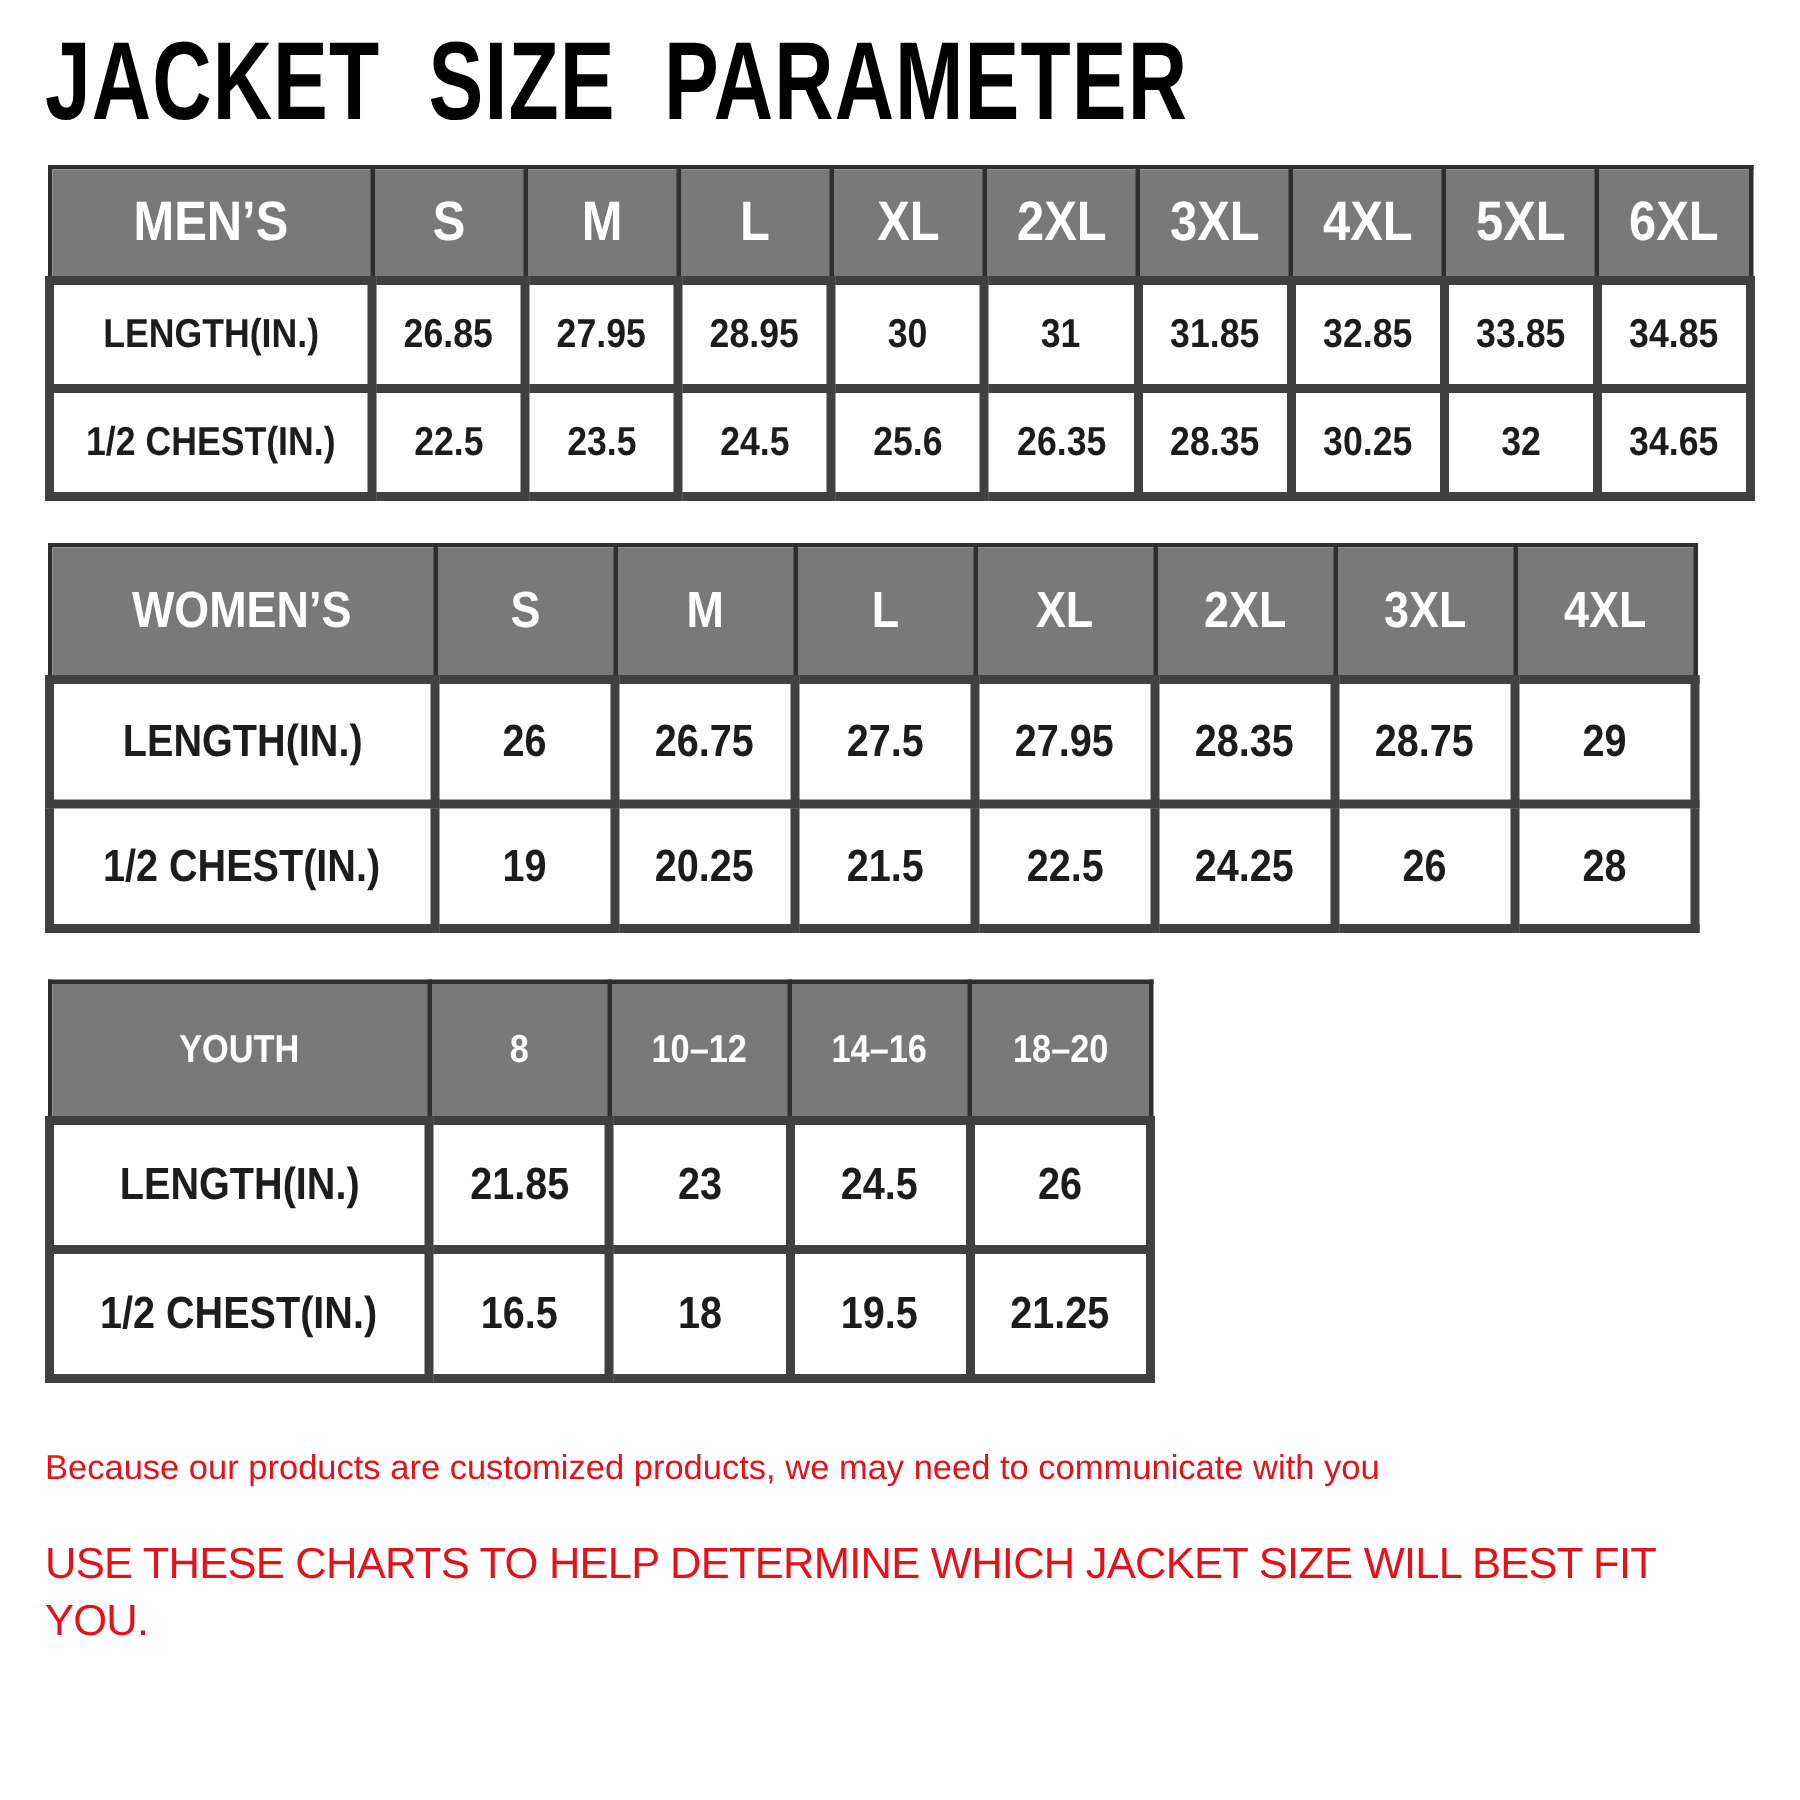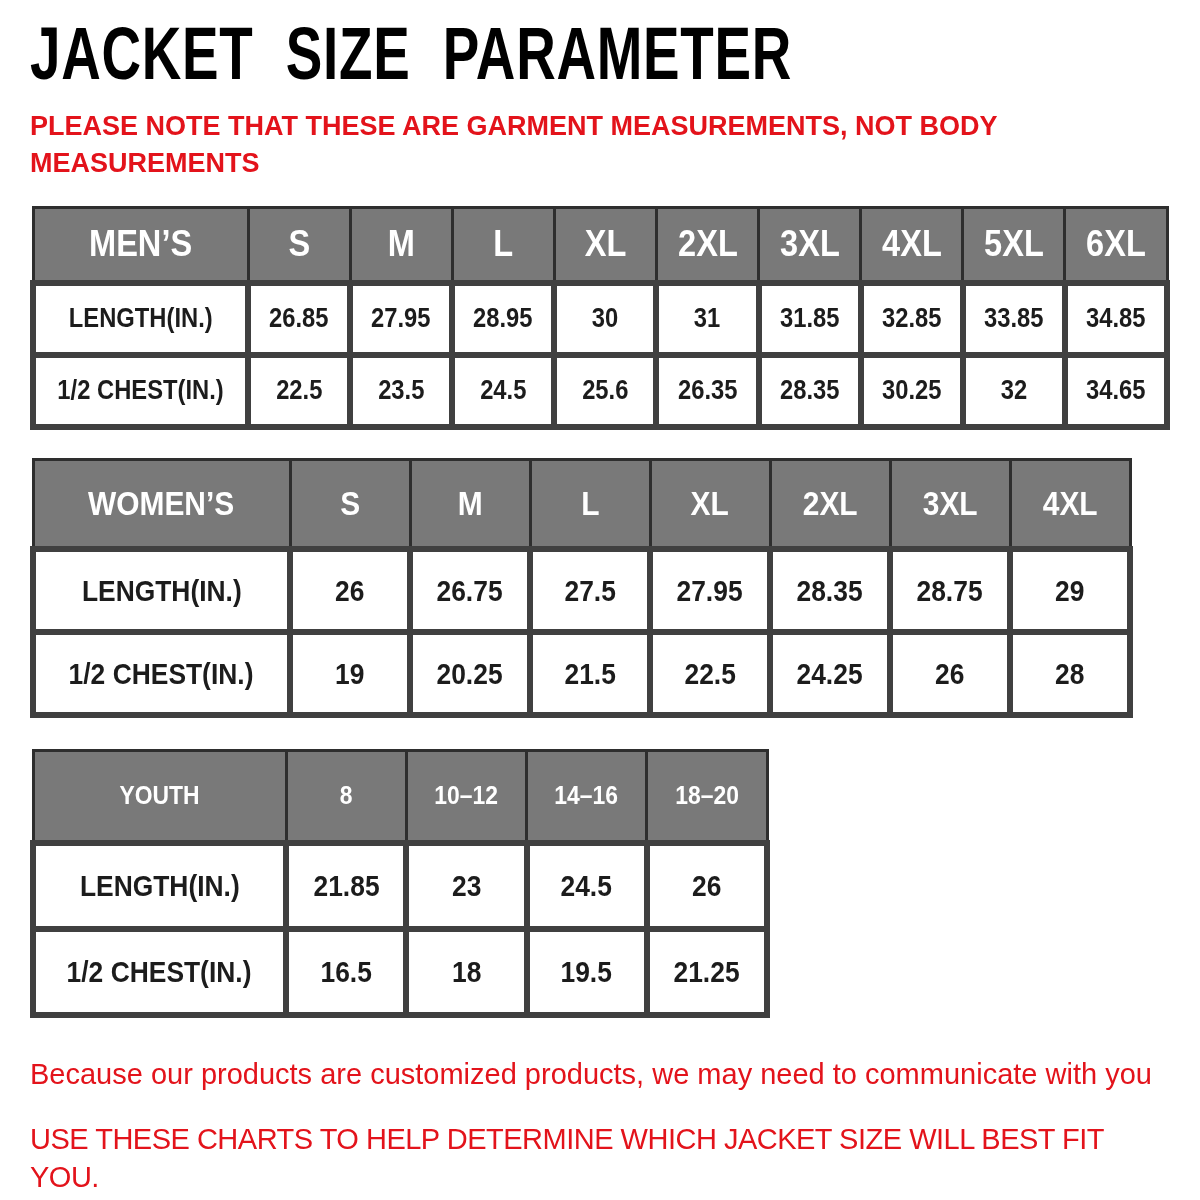--- a/index.html
+++ b/index.html
@@ -48,38 +48,34 @@
   table.womens thead{font-size:34px;}
   table.womens tbody{font-size:30px;}
   table.womens col.label{width:257px;}
   table.youth{width:740px;}
   table.youth thead tr{height:92px;}
   table.youth tbody tr{height:86px;}
   table.youth thead{font-size:26px;}
   table.youth tbody{font-size:30px;}
   table.youth col.label{width:253px;}
   .footer-para{
-    margin-top:36px;color:var(--red);font-size:29px;line-height:40px;font-weight:normal;
+    margin-top:36px;color:var(--red);font-size:23px;line-height:40px;font-weight:normal;
   }
   .footer-use{
     margin-top:26px;color:var(--red);font-size:29px;line-height:38px;font-weight:normal;
     letter-spacing:-0.5px;
   }
 </style>
 </head>
 <body>
 
 <div class="page" style="--red: #e3131b;">
 
   <h1 class="title">JACKET SIZE PARAMETER</h1>
 
-  <div class="note">
-    <div>PLEASE NOTE THAT THESE ARE GARMENT MEASUREMENTS, NOT BODY</div>
-    <div>MEASUREMENTS</div>
-  </div>
 
   <div class="table-host mens">
       <table class="size-table mens">
         <colgroup>
           <col class="label">
           <col class="data">
           <col class="data">
           <col class="data">
           <col class="data">
           <col class="data">

